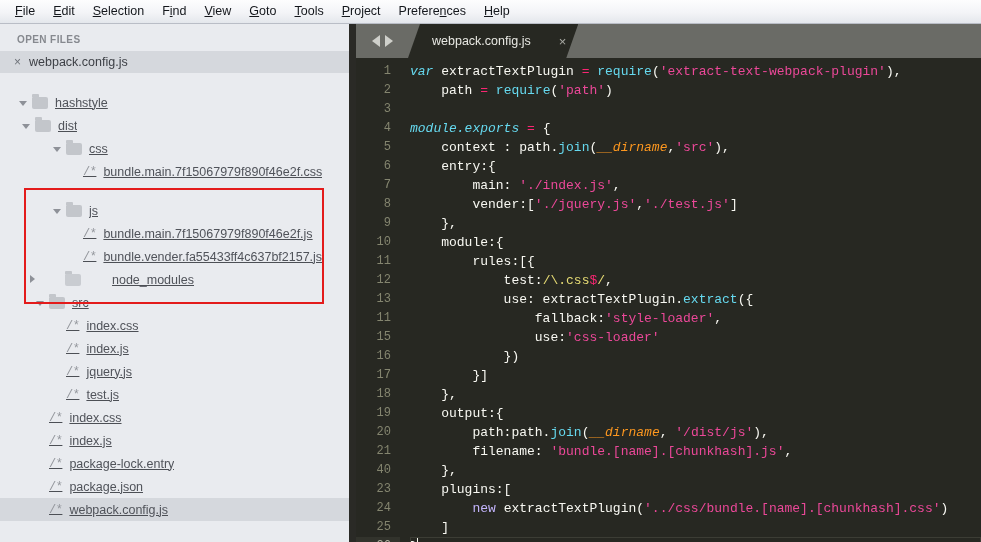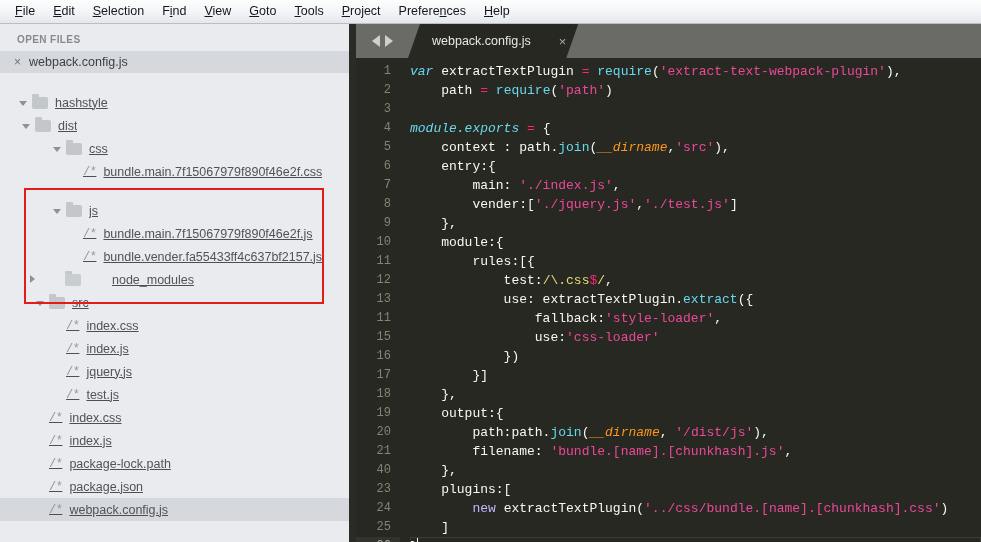--- a/index.html
+++ b/index.html
@@ -243,21 +243,21 @@
           <div class="node" style="padding-left: 49px;">
             <span class="fileicon">/*</span>
             <span class="nlabel">index.css</span>
           </div>
           <div class="node" style="padding-left: 49px;">
             <span class="fileicon">/*</span>
             <span class="nlabel">index.js</span>
           </div>
           <div class="node" style="padding-left: 49px;">
             <span class="fileicon">/*</span>
-            <span class="nlabel">package-lock.path</span>
+            <span class="nlabel">package-lock.entry</span>
           </div>
           <div class="node" style="padding-left: 49px;">
             <span class="fileicon">/*</span>
             <span class="nlabel">package.json</span>
           </div>
           <div class="node sel" style="padding-left: 49px;">
             <span class="fileicon">/*</span>
             <span class="nlabel">webpack.config.js</span>
           </div>
         </div>

